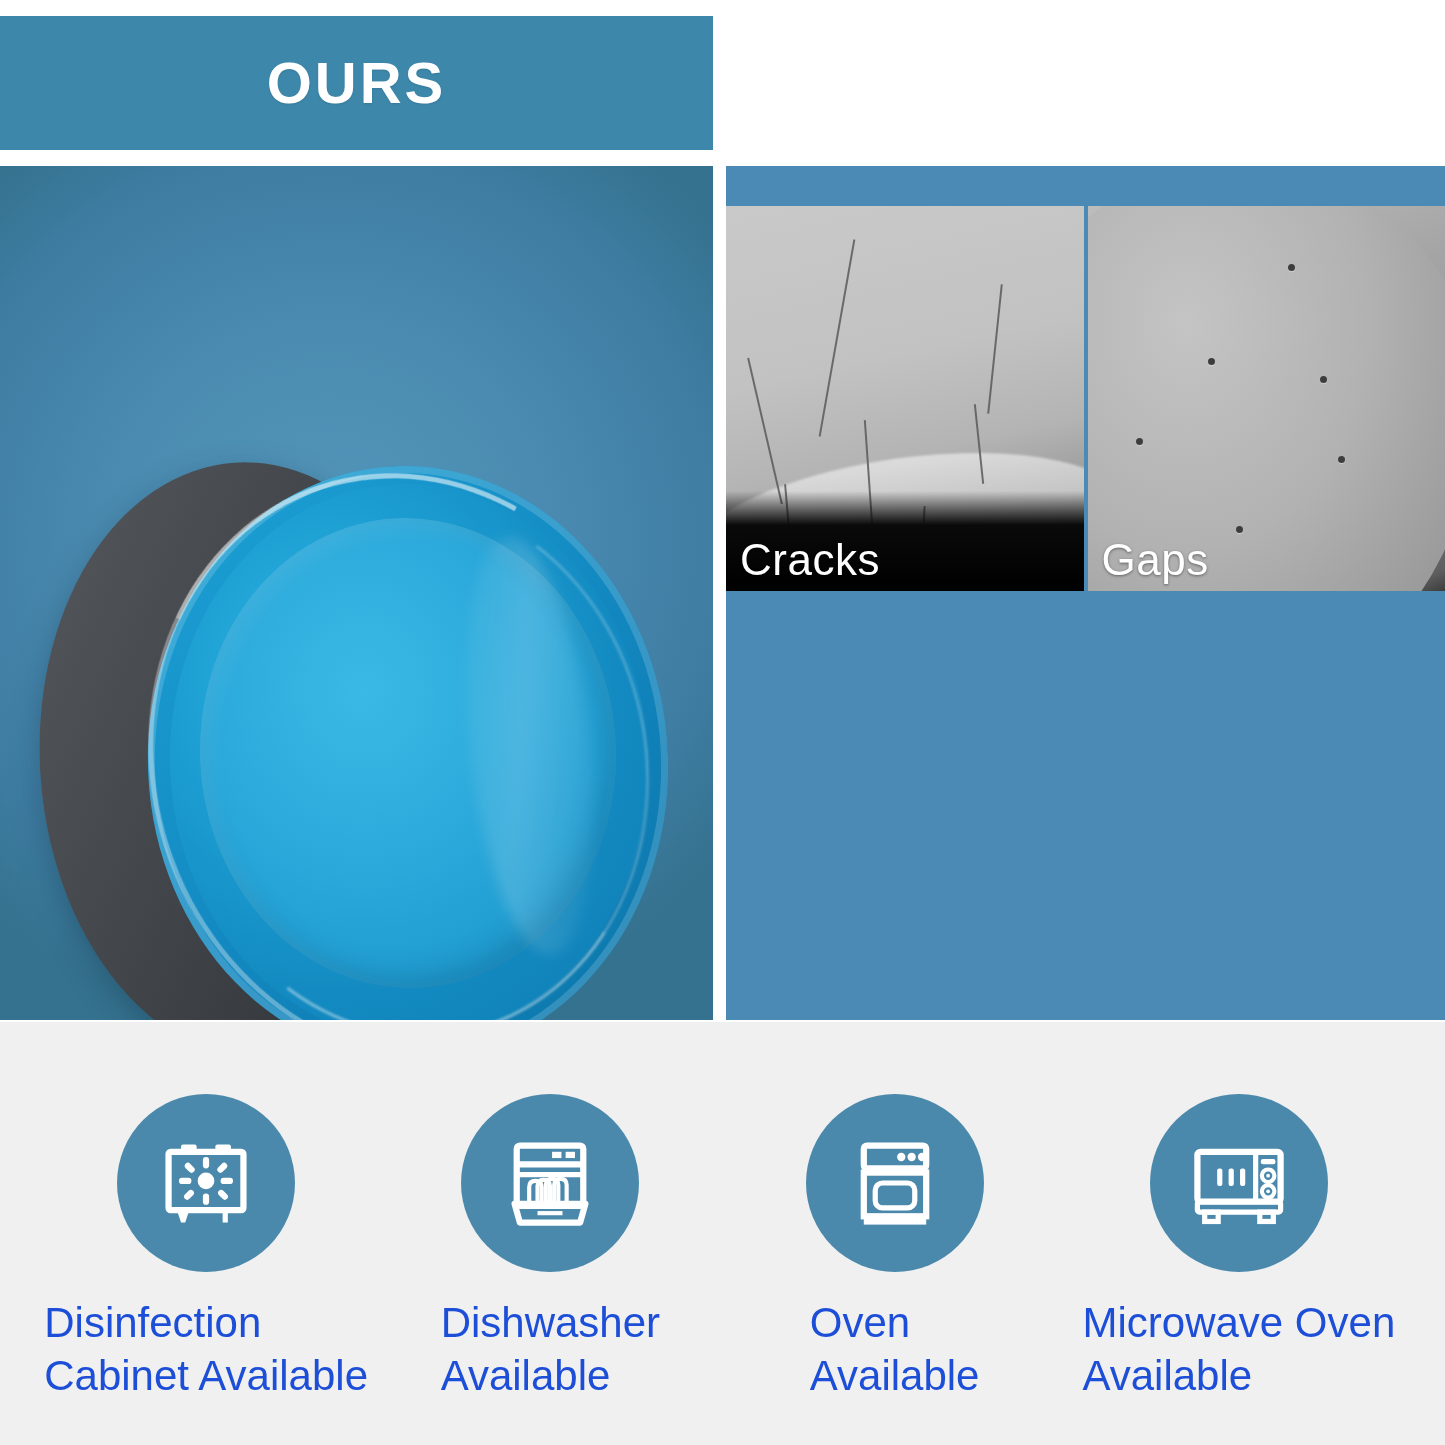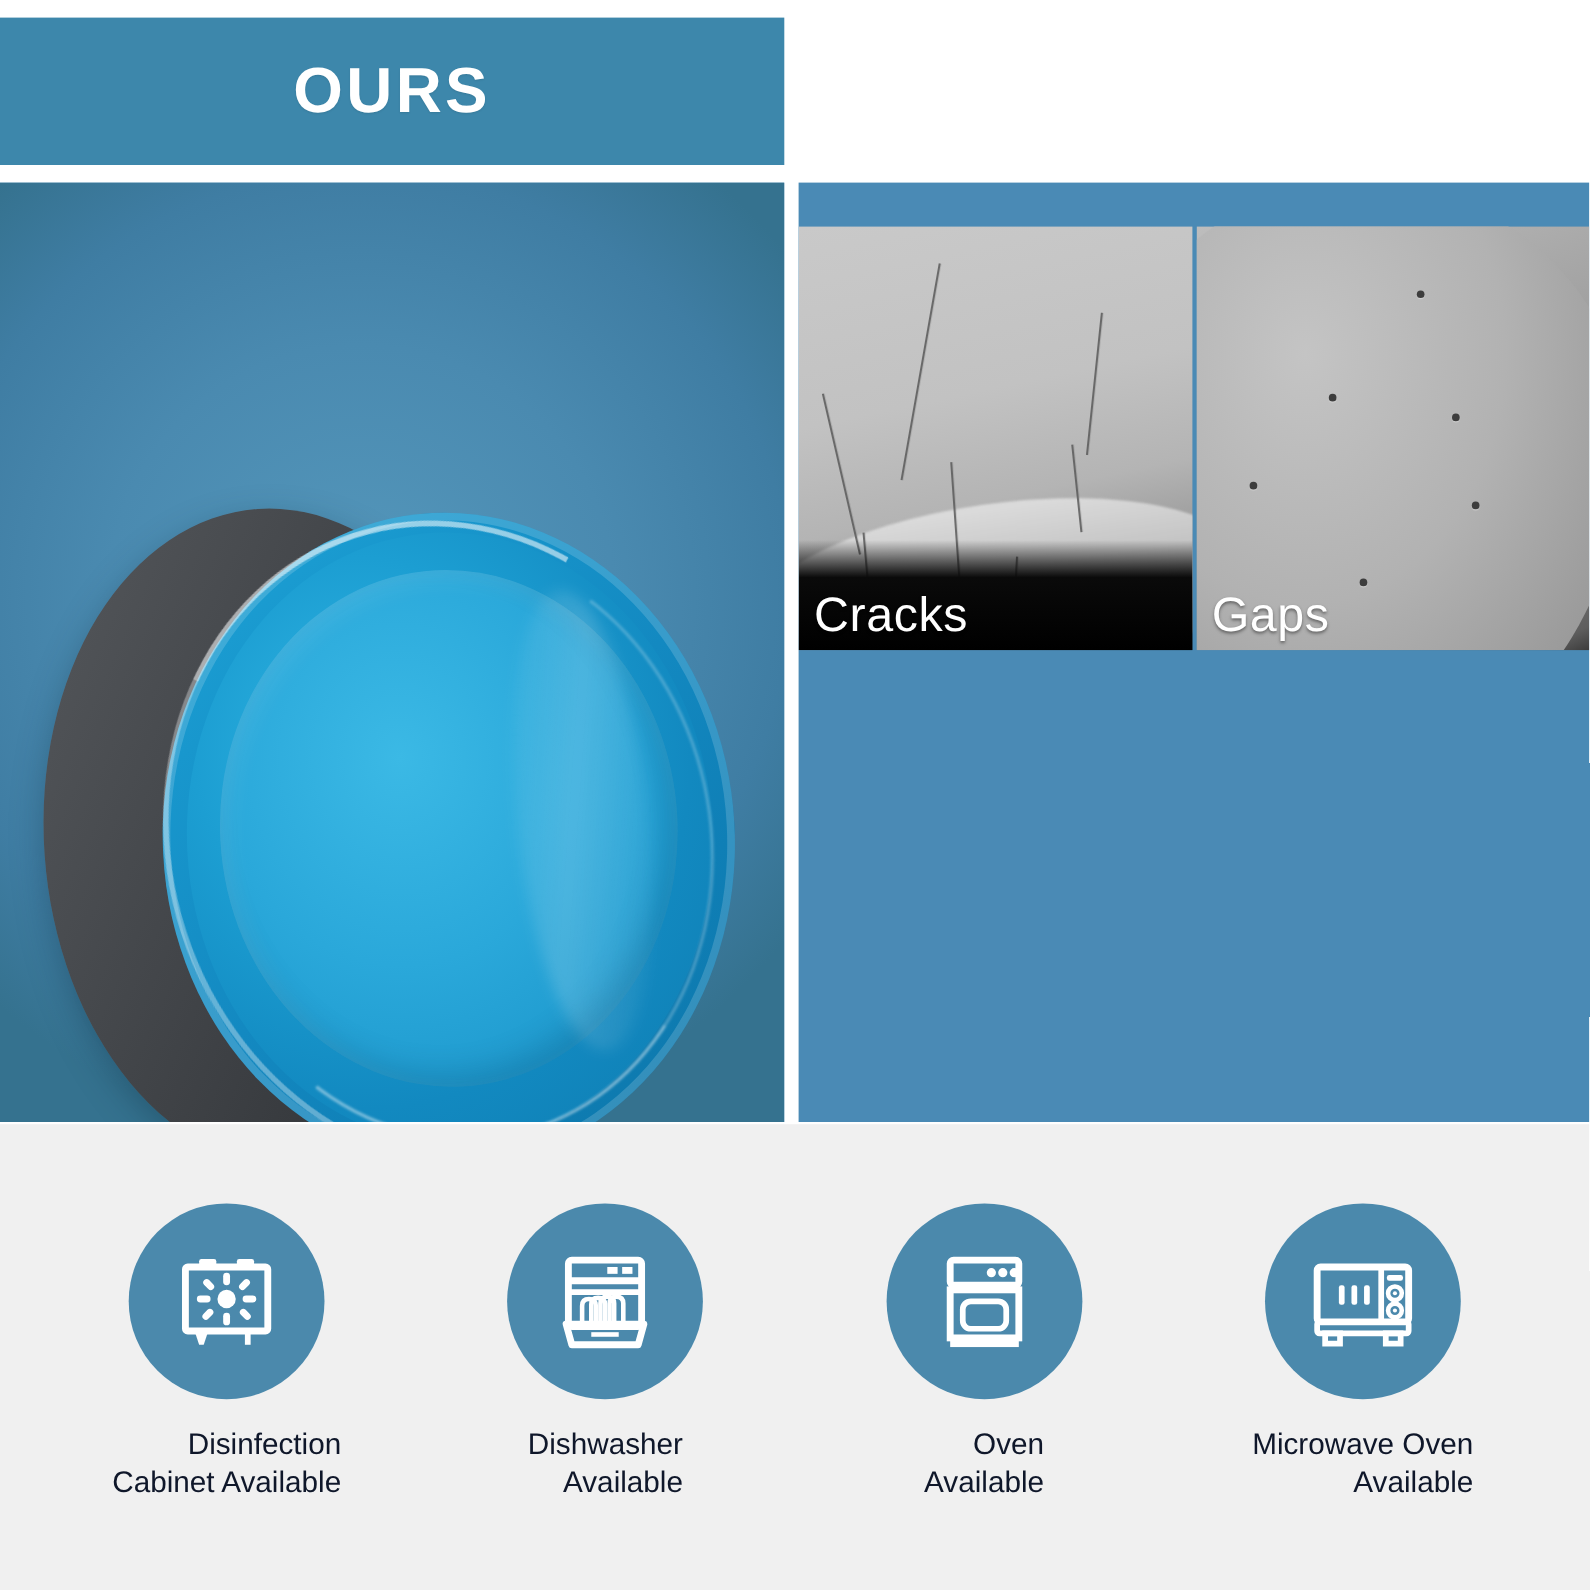--- a/index.html
+++ b/index.html
@@ -377,23 +377,23 @@
     border-radius: 50%;
     background: #4b89ac;
     display: flex;
     align-items: center;
     justify-content: center;
     flex: 0 0 auto;
   }
   .feature-badge svg { display: block; }
   .feature-label {
     margin-top: 24px;
-    text-align: right;
-    color: #0f172a;
-    font-size: 27px;
+    text-align: left;
+    color: #1d4ed8;
+    font-size: 42px;
     font-weight: 400;
     line-height: 1.27;
     font-family: "Liberation Sans", sans-serif;
     white-space: pre-line;
   }
 </style>
 </head>
 <body>
 
 <div class="infographic">

